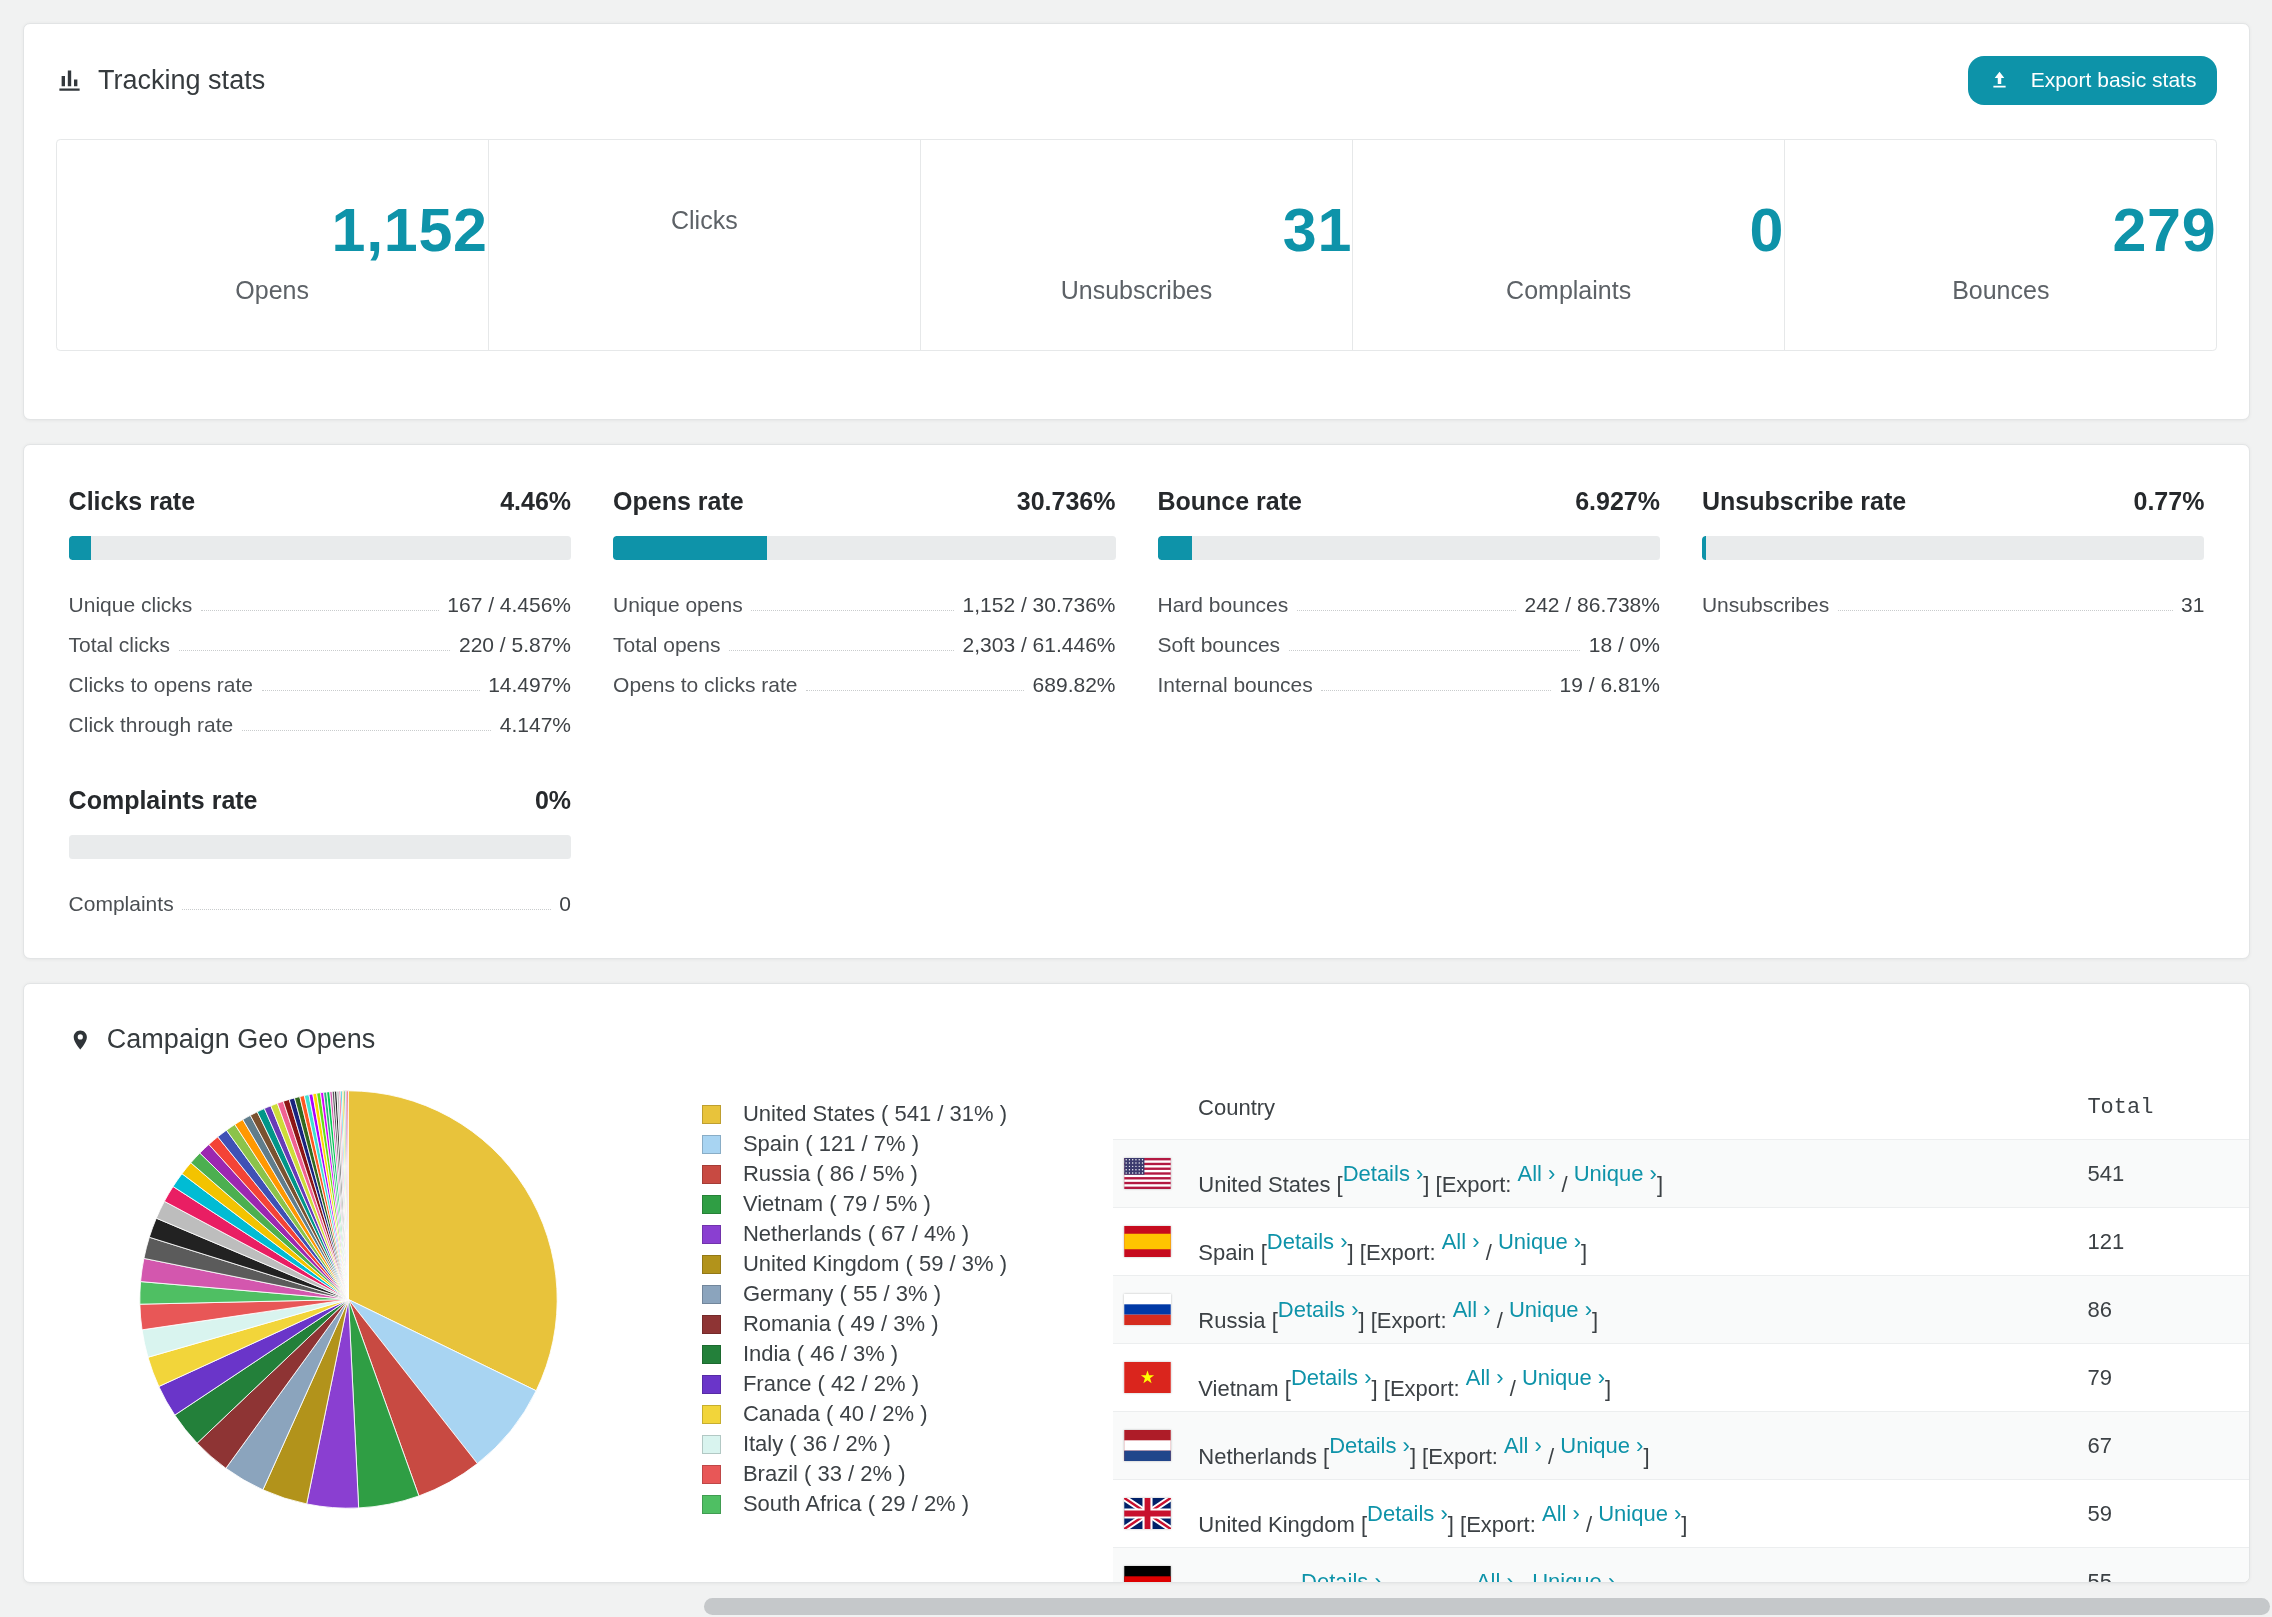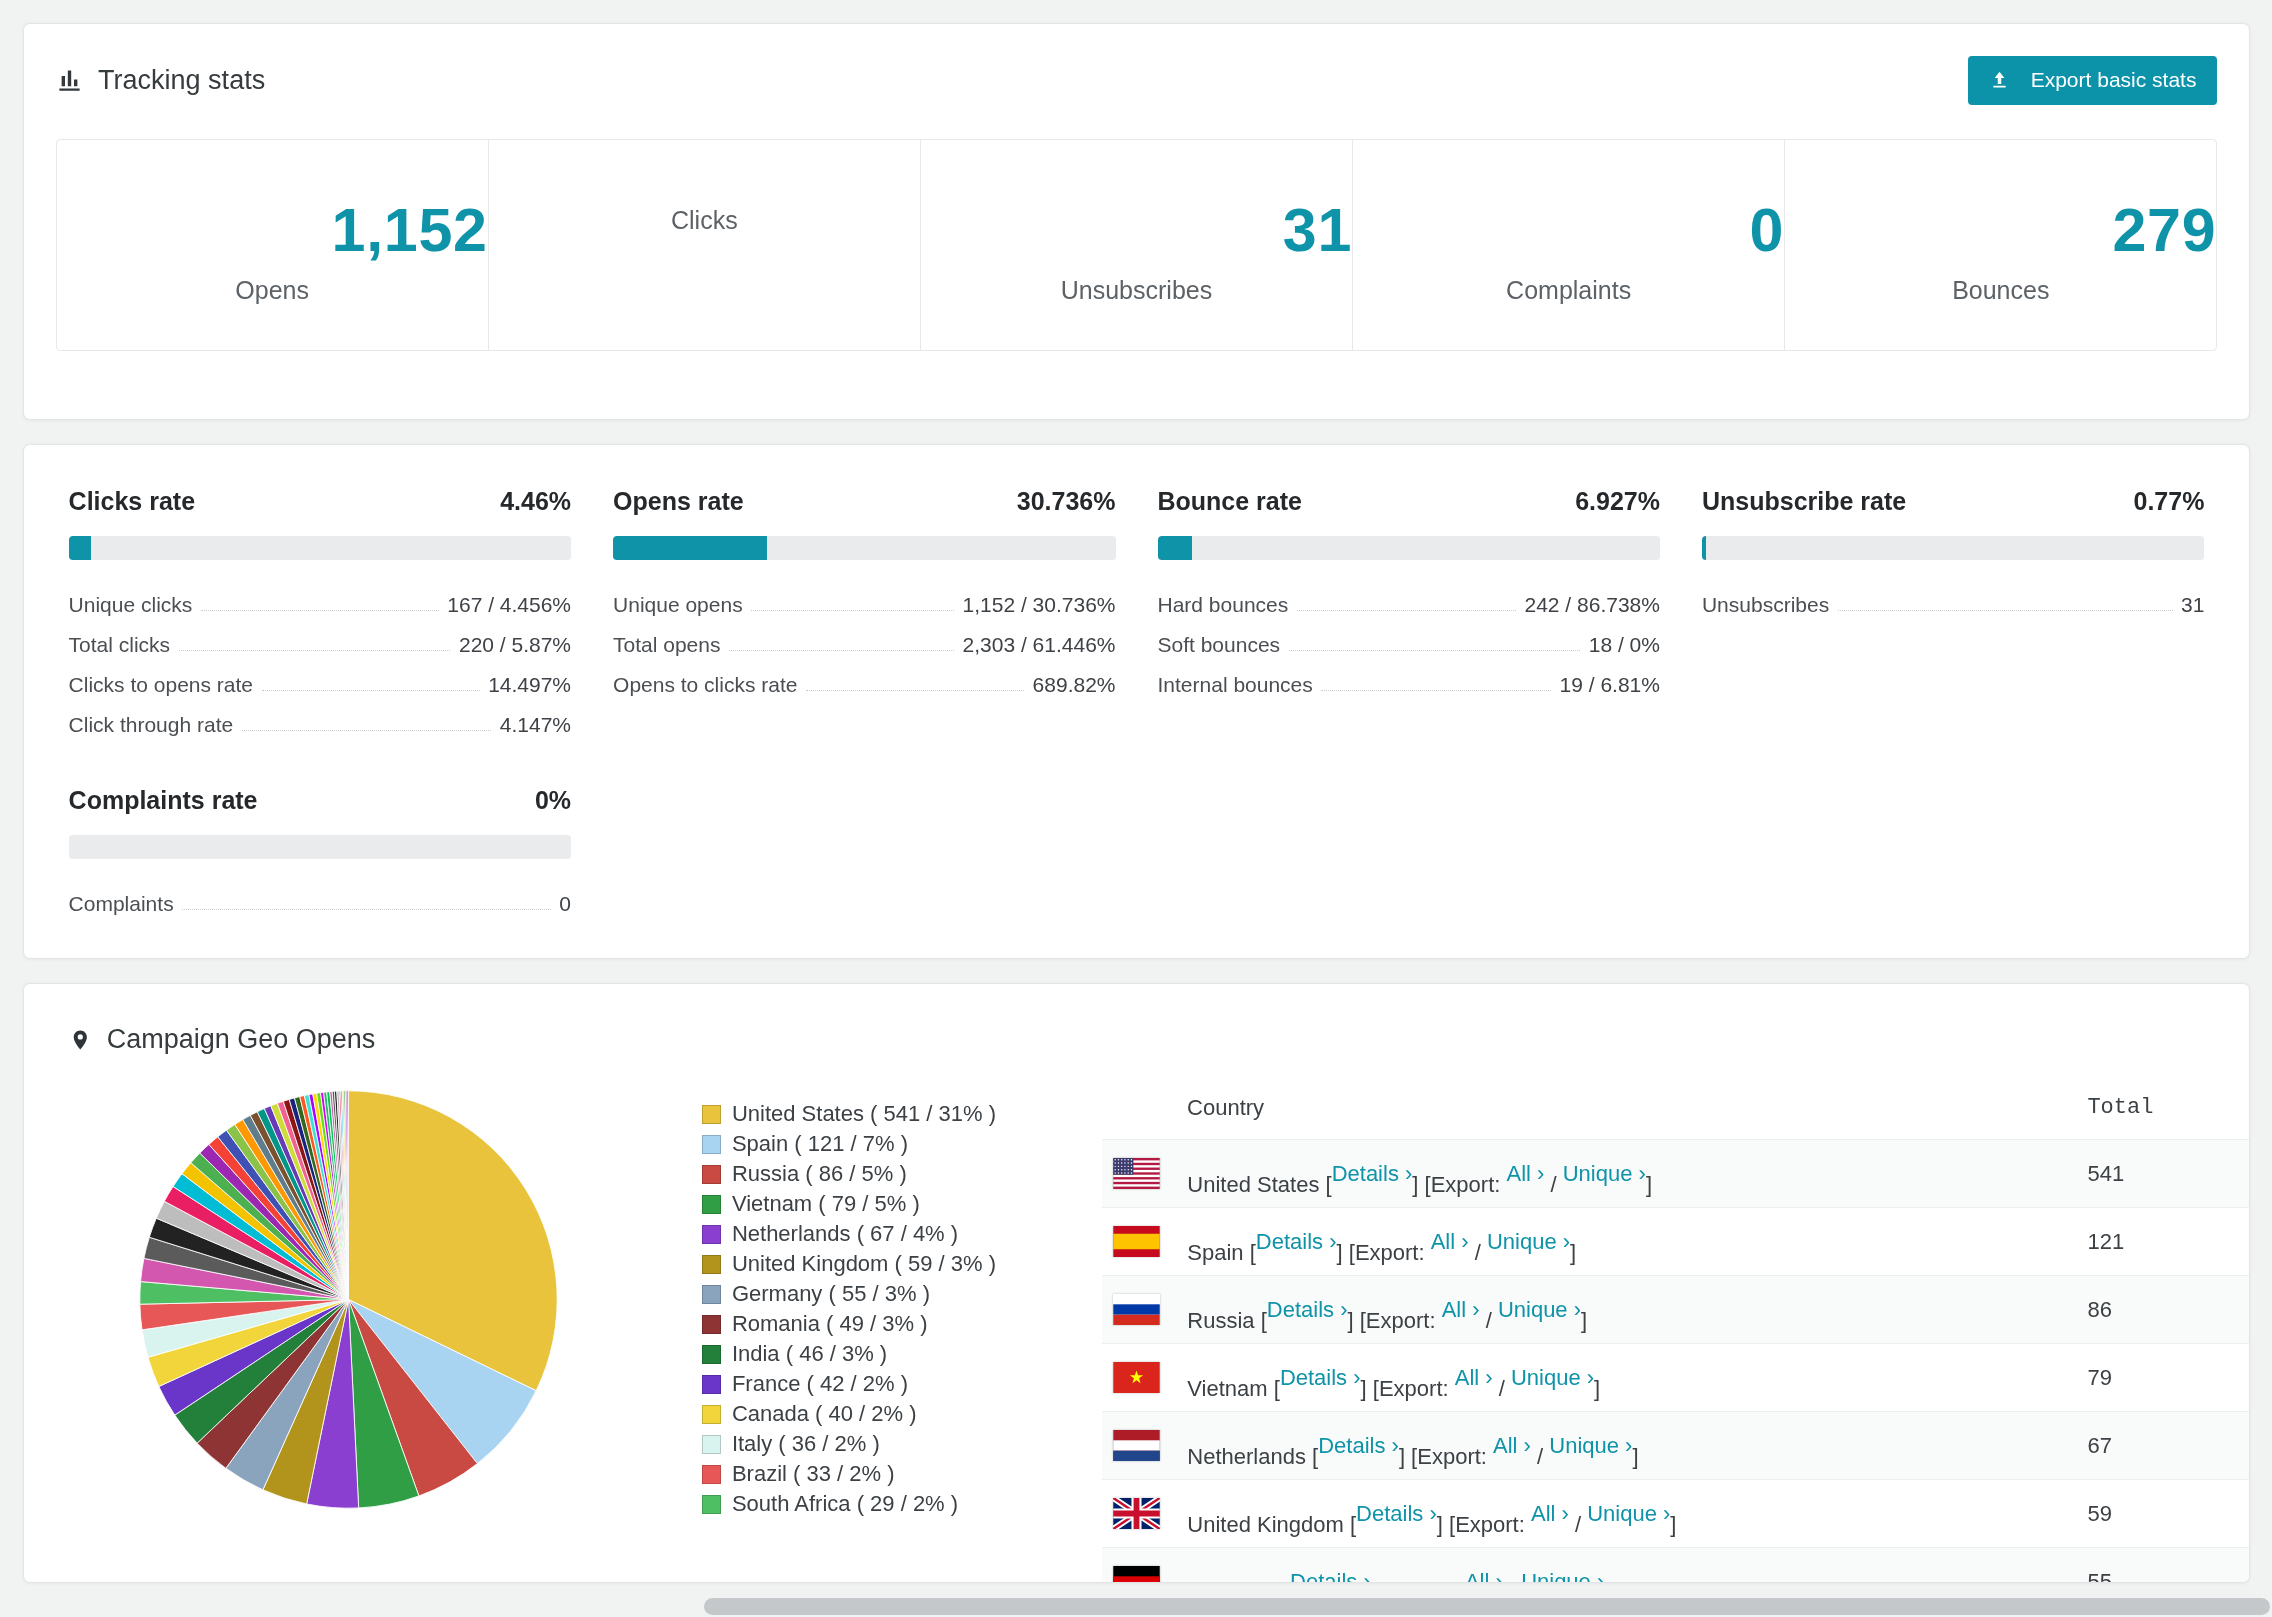--- a/index.html
+++ b/index.html
@@ -24,21 +24,21 @@
   .card--geo      { padding:40px 0 0 0; height:600px; overflow:hidden; }
   .card--geo .card-head { padding:0 45px; }
 
   .card-head { display:flex; justify-content:space-between; align-items:center; }
   .head-left { display:flex; align-items:center; gap:15.5px; }
   .card-title { font-size:27px; font-weight:500; color:#363b3e; margin:0; }
   .icon { display:inline-flex; line-height:0; }
 
   .export-btn {
     display:inline-flex; align-items:center; gap:21px;
-    background:#0d93a9; color:#fff; border:none; border-radius:4px;
+    background:#0d93a9; color:#fff; border:none; border-radius:16px;
     font-size:21px; padding:12.7px 21px; font-family:inherit; cursor:pointer;
   }
 
   .stats-strip { display:flex; border:0.7px solid #e6e8e9; border-radius:4.2px; margin-top:34px; }
   .stat-box { flex:1; text-align:center; padding:55px 0 45px; border-left:0.7px solid #e6e8e9; }
   .stat-box:first-child { border-left:0; }
   .stat-value { font-size:61px; font-weight:700; color:#0e93a9; letter-spacing:0.7px;text-align:right; }
   .stat-label { font-size:25px; color:#5d6267; margin-top:11.3px; }
 
   .rates-grid { display:grid; grid-template-columns:repeat(4,1fr); column-gap:42px; row-gap:49px; }
@@ -50,21 +50,21 @@
   .rate-row  { display:flex; align-items:flex-end; height:40px; font-size:21px; }
   .rlabel { color:#4b4f53; }
   .dots   { flex:1; border-bottom:1.4px dotted #c9cccd; margin:0 8.5px 6.4px; }
   .rval   { color:#3e4246; }
 
   .geo-body { display:flex; align-items:flex-start; padding:25.4px 0 0 45px; }
   .pie-wrap { flex:0 0 auto; width:431px; margin-left:68px; padding-top:7px; }
   #pie { width:423px; height:423px; display:block; }
 
   .legend { list-style:none; margin:18.4px 0 0 134px; padding:0; flex:0 0 auto; }
-  .legend-item { display:flex; align-items:center; height:30px; font-size:22px; color:#3c4145; }
+  .legend-item { display:flex; align-items:center; height:30px; font-size:22px; color:#3c4145;gap:11px; }
   .swatch { width:19px; height:19px; margin-right:11.3px; border:0.7px solid rgba(0,0,0,.18); flex:0 0 auto; }
 
   .geo-table { flex:1 1 auto; margin-left:106px; min-width:0; }
   .thead { display:flex; align-items:center; padding:14px 0 18.4px; font-size:22px; color:#3c4145; }
   .th-country { flex:1; padding-left:85px; }
   .th-total   { width:162px;font-family:Liberation Mono, monospace; }
   .tbody .trow { display:flex; align-items:center; height:68px; border-top:0.7px solid #eceeef;
                  font-size:22px; color:#3c4145; }
   .tbody .trow:nth-child(odd) { background:#f9fafa; }
   .cell-country { flex:1; display:flex; align-items:center; padding-left:11.3px; min-width:0; }

